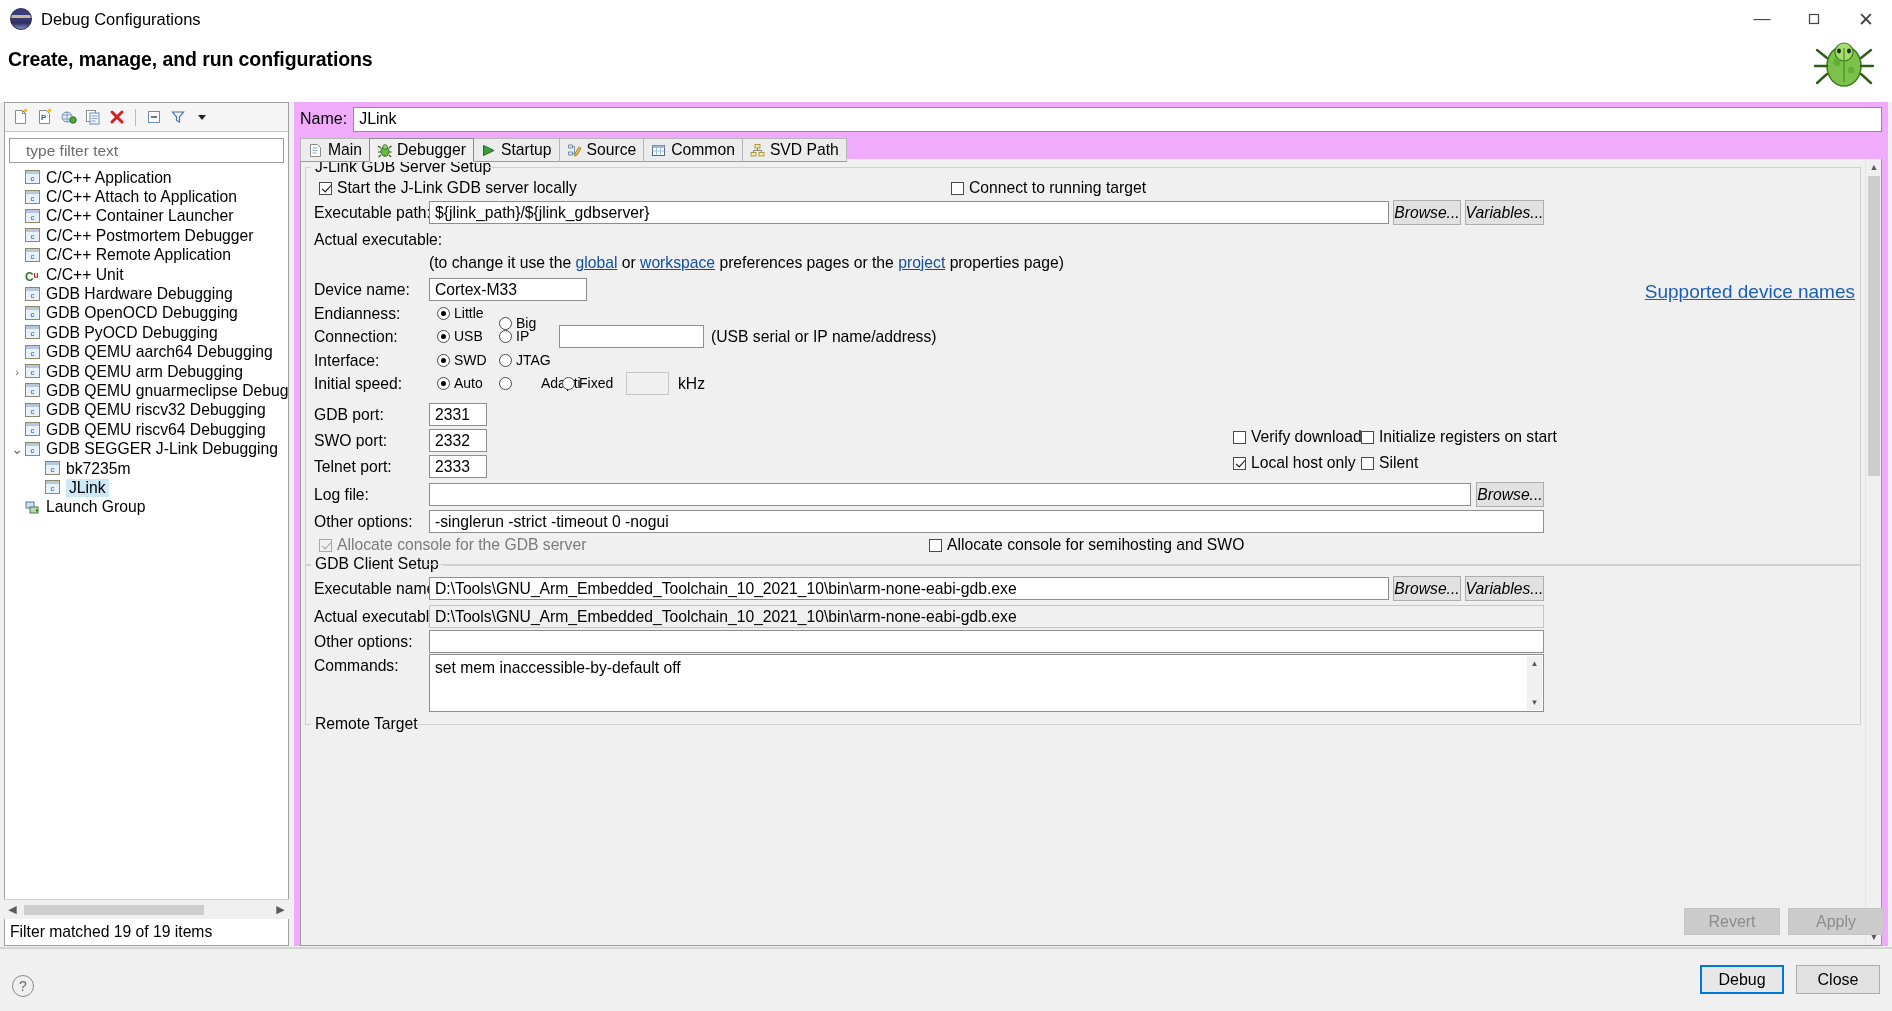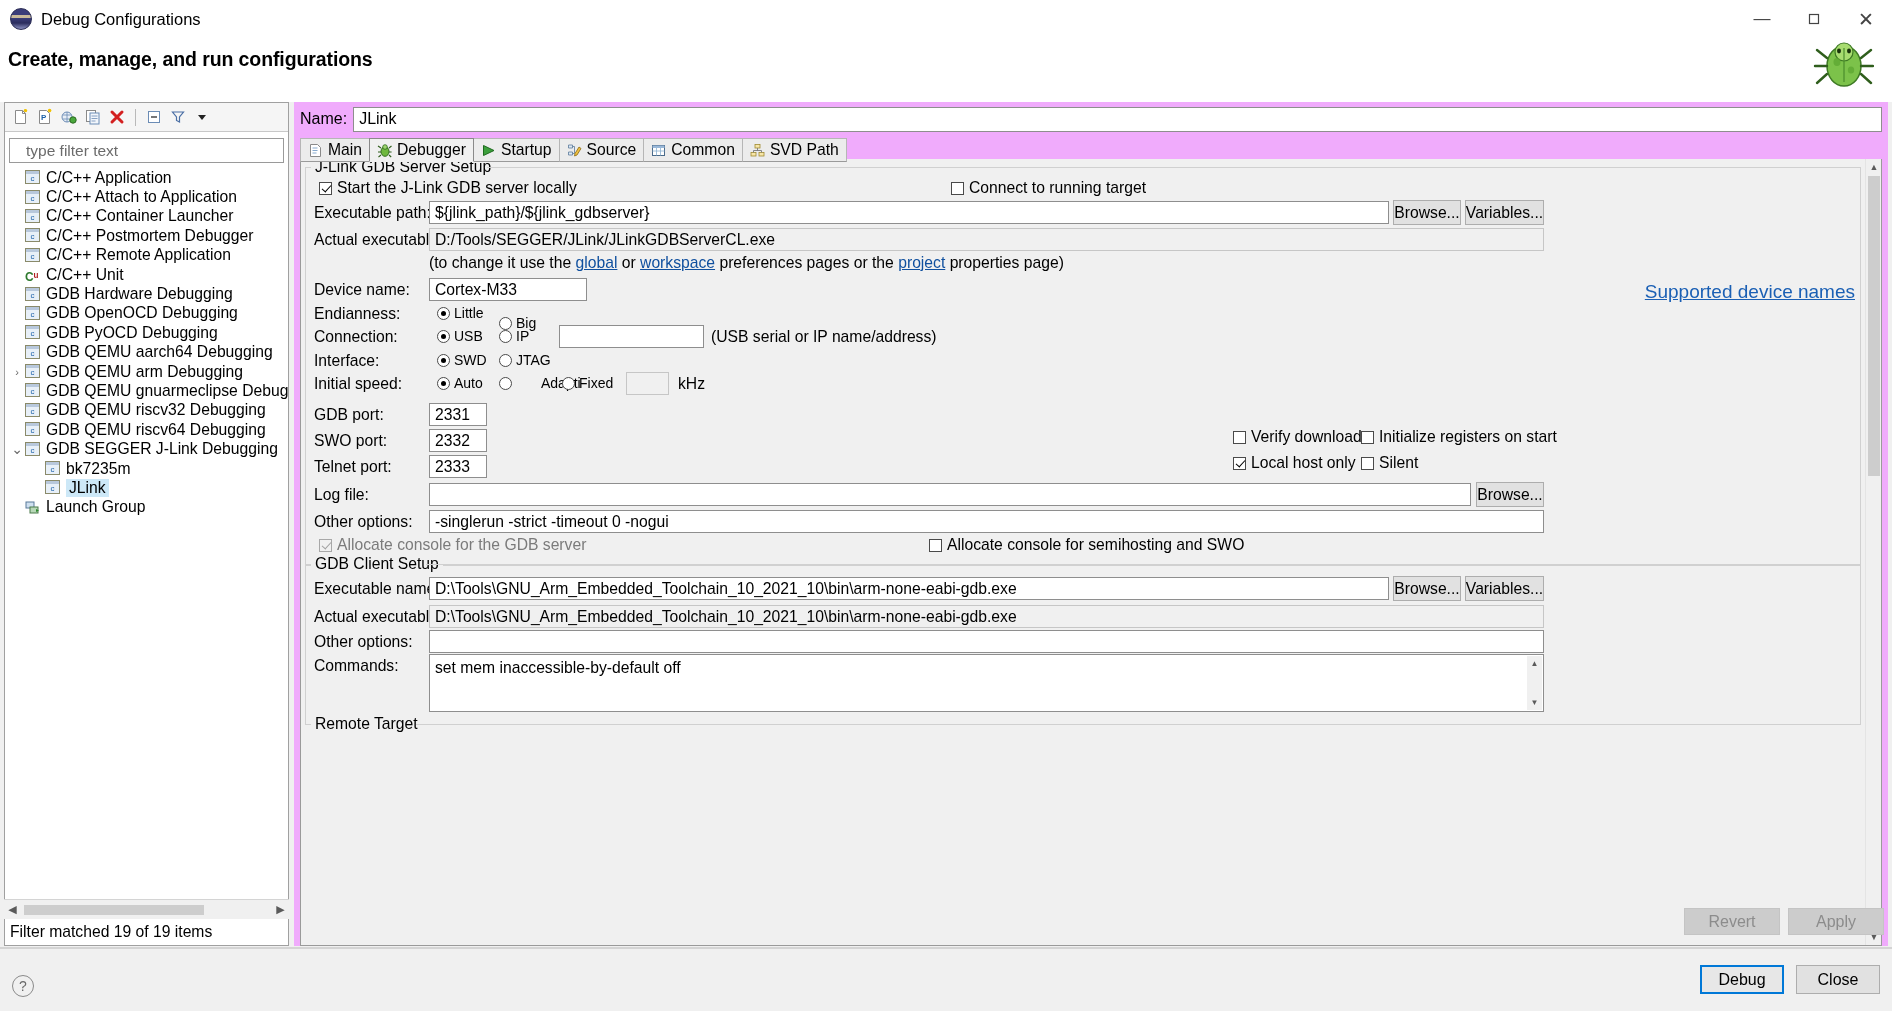--- a/index.html
+++ b/index.html
@@ -144,21 +144,21 @@
   .lbl { position: absolute; font-size: 15.7px; white-space: nowrap; }
   .txt {
     position: absolute; height: 23px; border: 1px solid #8e8e8e; background: #fff;
     display: flex; align-items: center; padding-left: 5px;
     font-size: 15.7px; white-space: nowrap; overflow: hidden;
   }
   .txt.gray { background: #f0f0f0; border: 1px solid #c6c6c6; }
   .btn {
     position: absolute; height: 25px; border: 1px solid #adadad; background: #e1e1e1;
     display: flex; align-items: center; justify-content: center;
-    font-size: 15.7px; color: #000;
+    font-size: 15.7px; color: #000; font-style: italic;
   }
   .cb { position: absolute; display: flex; align-items: center; font-size: 15.7px; white-space: nowrap; }
   .cbbox {
     width: 13px; height: 13px; border: 1px solid #4a4a4a; background: #fff;
     margin-right: 5px; flex: 0 0 13px; position: relative;
   }
   .cbbox.checked:after {
     content: ""; position: absolute; left: 3.5px; top: 0.5px; width: 4px; height: 8px;
     border: solid #000; border-width: 0 1.6px 1.6px 0; transform: rotate(42deg);
   }
@@ -484,21 +484,20 @@
           <span class="cbbox"></span>
           <span>Connect to running target</span>
         </div>
 
         <div class="lbl" style="left:13px; top:45px;">Executable path:</div>
         <div class="txt" style="left:128px; top:42px; width:960px;">${jlink_path}/${jlink_gdbserver}</div>
         <div class="btn" style="left:1092px; top:41px; width:68px;">Browse...</div>
         <div class="btn" style="left:1164px; top:41px; width:79px;">Variables...</div>
 
         <div class="lbl" style="left:13px; top:72px;">Actual executable:</div>
-        <div class="txt gray" style="left:128px; top:69px; width:1115px;">D:/Tools/SEGGER/JLink/JLinkGDBServerCL.exe</div>
 
         <div class="frm" style="left:128px; top:95px;">
           <span>(to change it use the </span><span class="lnk">global</span><span> or </span><span class="lnk">workspace</span><span> preferences pages or the </span><span class="lnk">project</span><span> properties page)</span>
         </div>
 
         <div class="lbl" style="left:13px; top:122px;">Device name:</div>
         <div class="txt" style="left:128px; top:119px; width:158px;">Cortex-M33</div>
         <div class="lnkr" style="right:10px; top:122px;">Supported device names</div>
 
         <div class="lbl" style="left:13px; top:146px;">Endianness:</div>

